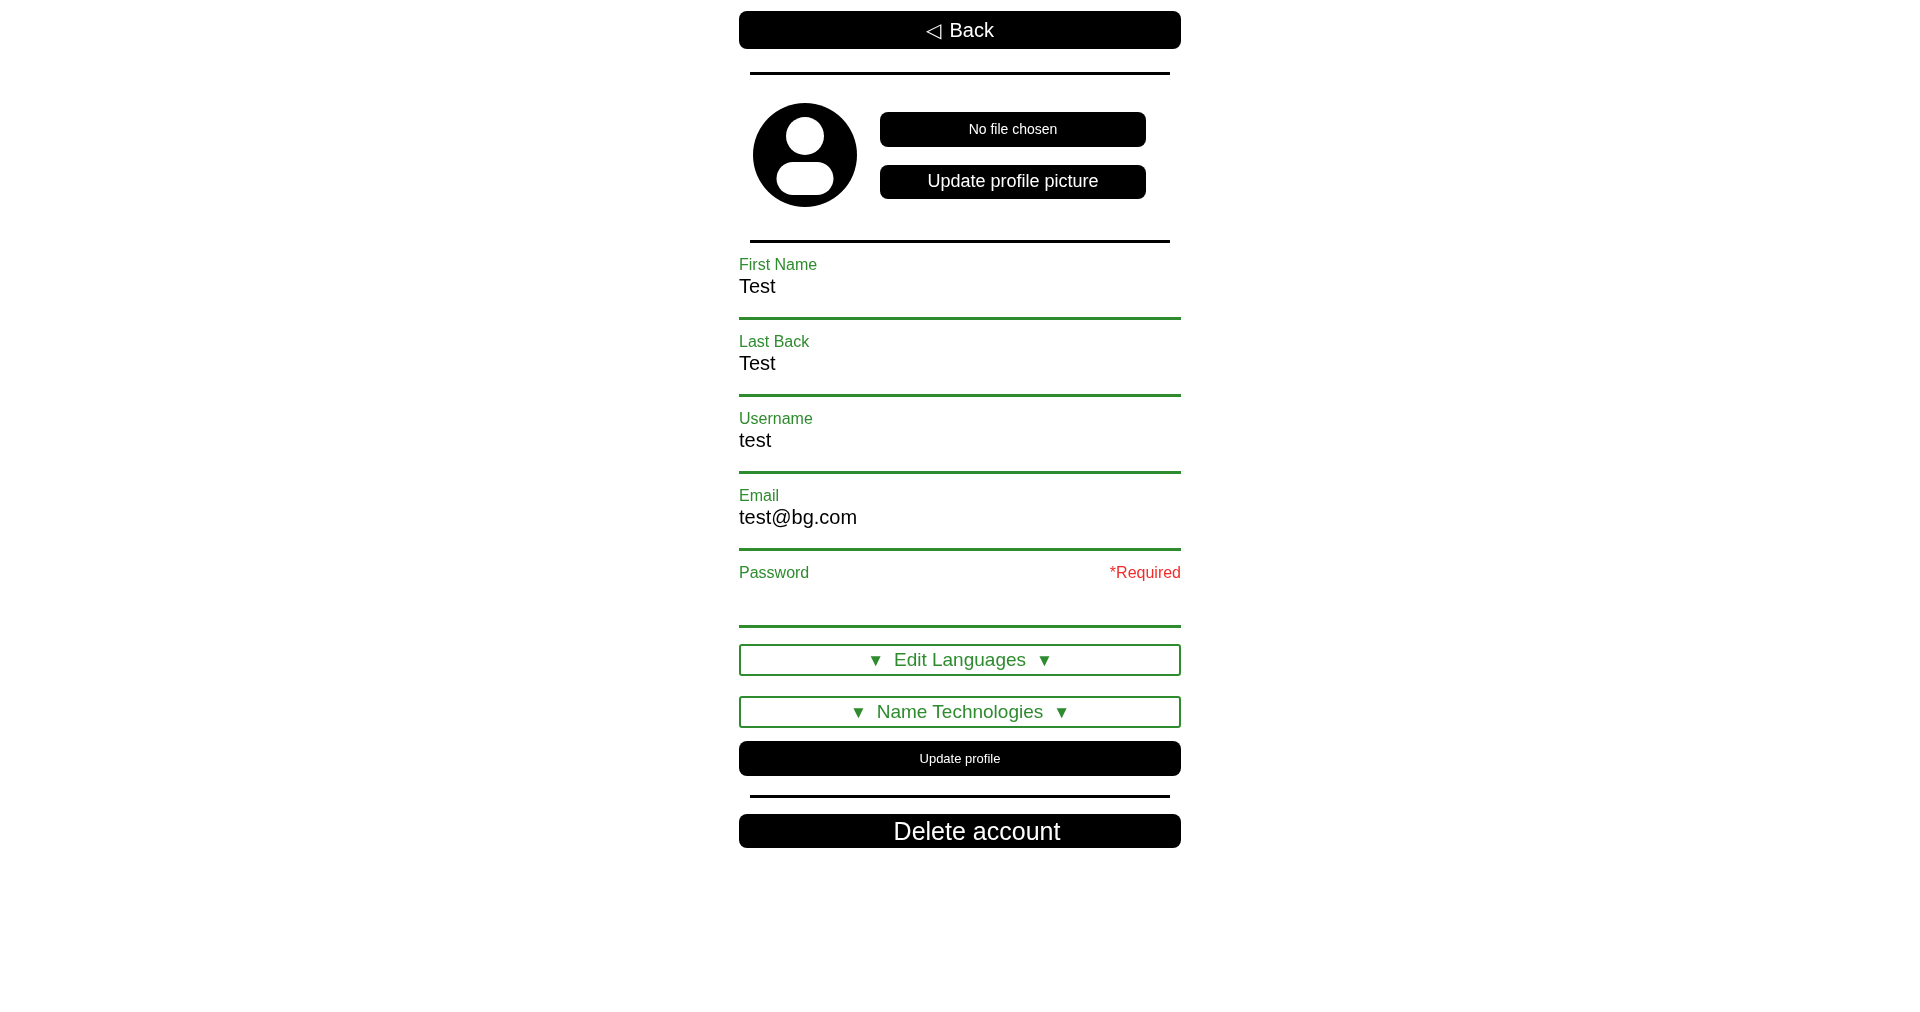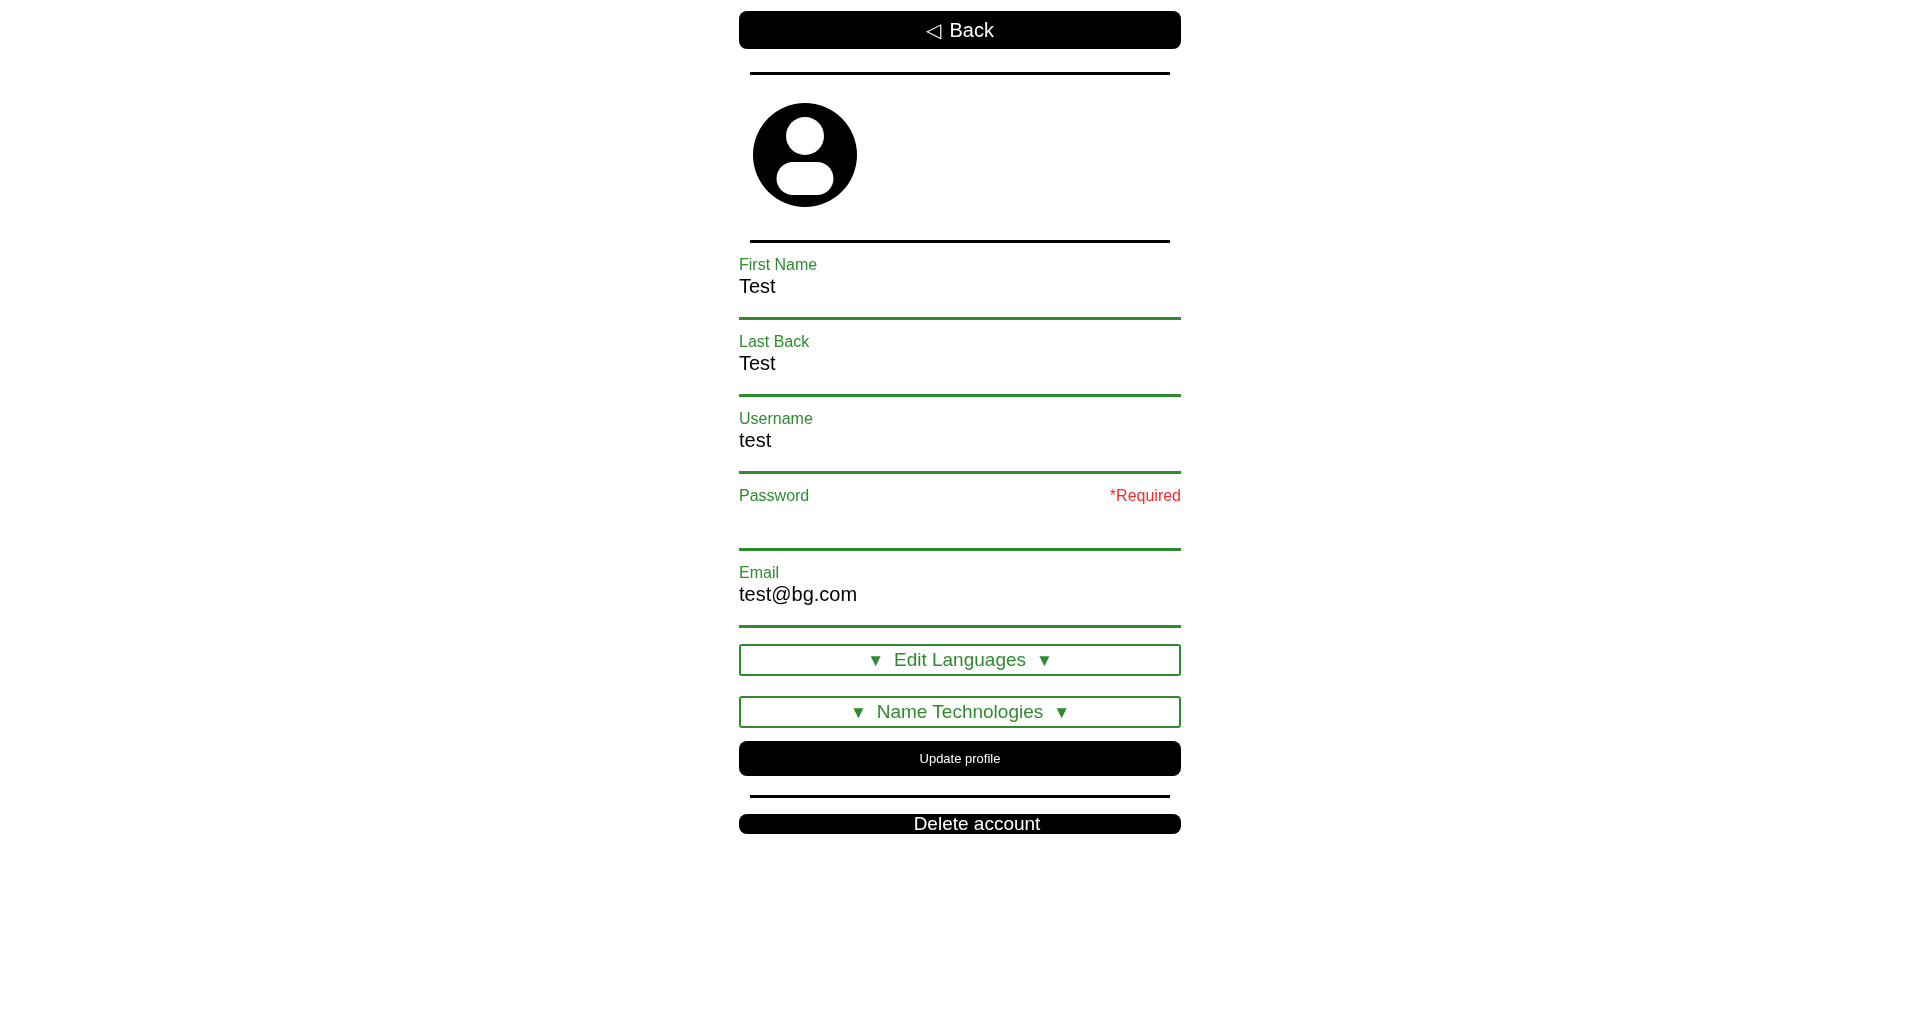--- a/index.html
+++ b/index.html
@@ -127,22 +127,22 @@
 
   .update-profile{
     margin-top:13px;
     width:100%;
     height:35px;
     font-size:13px;
   }
   .delete-account{
     margin-top:16px;
     width:100%;
-    height:20px;
-    font-size:19px;
+    height:34px;
+    font-size:25px;
     padding-left:40px;
   }
 </style>
 </head>
 <body>
 
 <div class="page">
 
   <div class="top-row">
     <button class="btn-black">
@@ -152,20 +152,28 @@
   </div>
 
   <hr class="divider">
 
   <div class="avatar-row">
     <svg class="avatar-svg" viewBox="0 0 104 104">
       <circle cx="52" cy="52" r="52" fill="#000000"></circle>
       <circle cx="52" cy="33" r="19" fill="#ffffff"></circle>
       <rect x="23.5" y="59" width="57" height="33" rx="16.5" fill="#ffffff"></rect>
     </svg>
+    <div class="pic-col">
+      <button class="btn-black file-chosen">
+        <span>No file chosen</span>
+      </button>
+      <button class="btn-black update-pic">
+        <span>Update profile picture</span>
+      </button>
+    </div>
   </div>
 
   <hr class="divider after-avatar">
 
   <div class="field">
     <div class="field-label-row">
       <span class="field-label">First Name</span>
     </div>
     <input class="field-input" type="text" value="Test" style="">
   </div>
@@ -175,37 +183,37 @@
       <span class="field-label">Last Back</span>
     </div>
     <input class="field-input" type="text" value="Test" style="">
   </div>
 
   <div class="field">
     <div class="field-label-row">
       <span class="field-label">Username</span>
     </div>
     <input class="field-input" type="text" value="test" style="">
+  </div>
+
+  <div class="field">
+    <div class="field-label-row">
+      <span class="field-label">Email</span>
+    </div>
+    <input class="field-input" type="text" value="test@bg.com" style="">
   </div>
 
   <div class="field">
     <div class="field-label-row">
       <span class="field-label">Password</span>
       <span class="required-note">*Required</span>
     </div>
     <input class="field-input" type="password" value="" style="">
   </div>
 
-  <div class="field">
-    <div class="field-label-row">
-      <span class="field-label">Email</span>
-    </div>
-    <input class="field-input" type="text" value="test@bg.com" style="">
-  </div>
-
   <button class="btn-outline">
     <span class="tri">▼</span>
     <span>Edit Languages</span>
     <span class="tri">▼</span>
   </button>
 
   <button class="btn-outline second">
     <span class="tri">▼</span>
     <span>Name Technologies</span>
     <span class="tri">▼</span>

